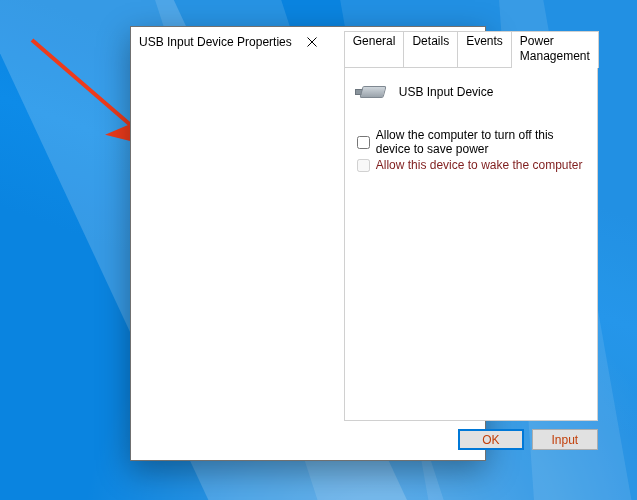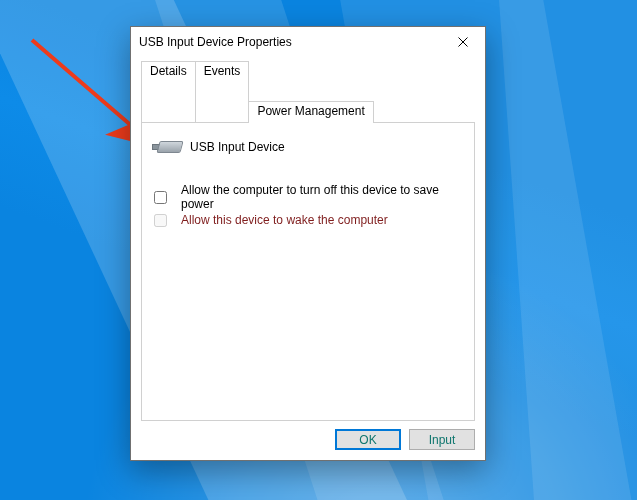--- a/index.html
+++ b/index.html
@@ -38,21 +38,20 @@
   .dialog {
     position: absolute;
     left: 130px;
     top: 26px;
     width: 356px;
     height: 435px;
     background: #ffffff;
     border: 1px solid #707070;
     box-shadow: 0 10px 30px rgba(0,0,0,0.35);
     display: flex;
-    flex-direction: column;
     box-sizing: border-box;
   }
 
   .titlebar {
     height: 30px;
     display: flex;
     align-items: center;
     padding: 0 2px 0 8px;
     background: #ffffff;
     flex: 0 0 auto;
@@ -95,36 +94,35 @@
     font-size: 12px;
     line-height: 15px;
     position: relative;
   }
   .tab.active {
     background: #ffffff;
     border-color: #d0d0d0;
     padding-bottom: 4px;
     margin-bottom: -1px;
     z-index: 3;
-    margin-top: 40px;
   }
 
   .tabpanel {
     border: 1px solid #d0d0d0;
     flex: 1 1 auto;
     padding: 12px;
     position: relative;
     background: #fff;
     z-index: 1;
   }
 
   .device-row {
     display: flex;
     align-items: center;
-    gap: 4px;
+    gap: 10px;
     margin-bottom: 24px;
   }
   .device-row .dev-icon {
     width: 32px;
     height: 24px;
     position: relative;
   }
   .dev-icon .body {
     position: absolute;
     left: 4px; top: 6px;
@@ -141,21 +139,21 @@
     background: #8a949c;
     border: 1px solid #6c757d;
   }
   .device-name {
     color: #000;
   }
 
   .check-row {
     display: flex;
     align-items: center;
-    gap: 14px;
+    gap: 6px;
     margin: 2px 0;
     font-size: 12px;
   }
   .check-row input[type=checkbox] {
     width: 13px;
     height: 13px;
     margin: 0;
     accent-color: #0078d7;
   }
   .check-row.disabled label,
@@ -171,21 +169,21 @@
     padding-top: 8px;
   }
   .btn {
     min-width: 66px;
     height: 21px;
     border: 1px solid #adadad;
     background: #e1e1e1;
     font-family: inherit;
     font-size: 12px;
     padding: 0 10px;
-    color: #0f766e;
+    color: #c2410c;
     box-sizing: border-box;
   }
   .btn.default {
     border: 1px solid #0078d7;
     outline: 1px solid #0078d7;
     outline-offset: -2px;
   }
 
   
   .arrow-svg {
@@ -221,20 +219,21 @@
     <span class="title">USB Input Device Properties</span>
     <div class="close">
       <svg viewBox="0 0 10 10">
         <path d="M0.5 0.5 L9.5 9.5 M9.5 0.5 L0.5 9.5" stroke="#000" stroke-width="1"></path>
       </svg>
     </div>
   </div>
 
   <div class="client">
     <div class="tabs">
+      <div class="tab">General</div>
       <div class="tab">Details</div>
       <div class="tab">Events</div>
       <div class="tab active">Power Management</div>
     </div>
 
     <div class="tabpanel">
       <div class="device-row">
         <div class="dev-icon">
           <div class="plug"></div>
           <div class="body"></div>

